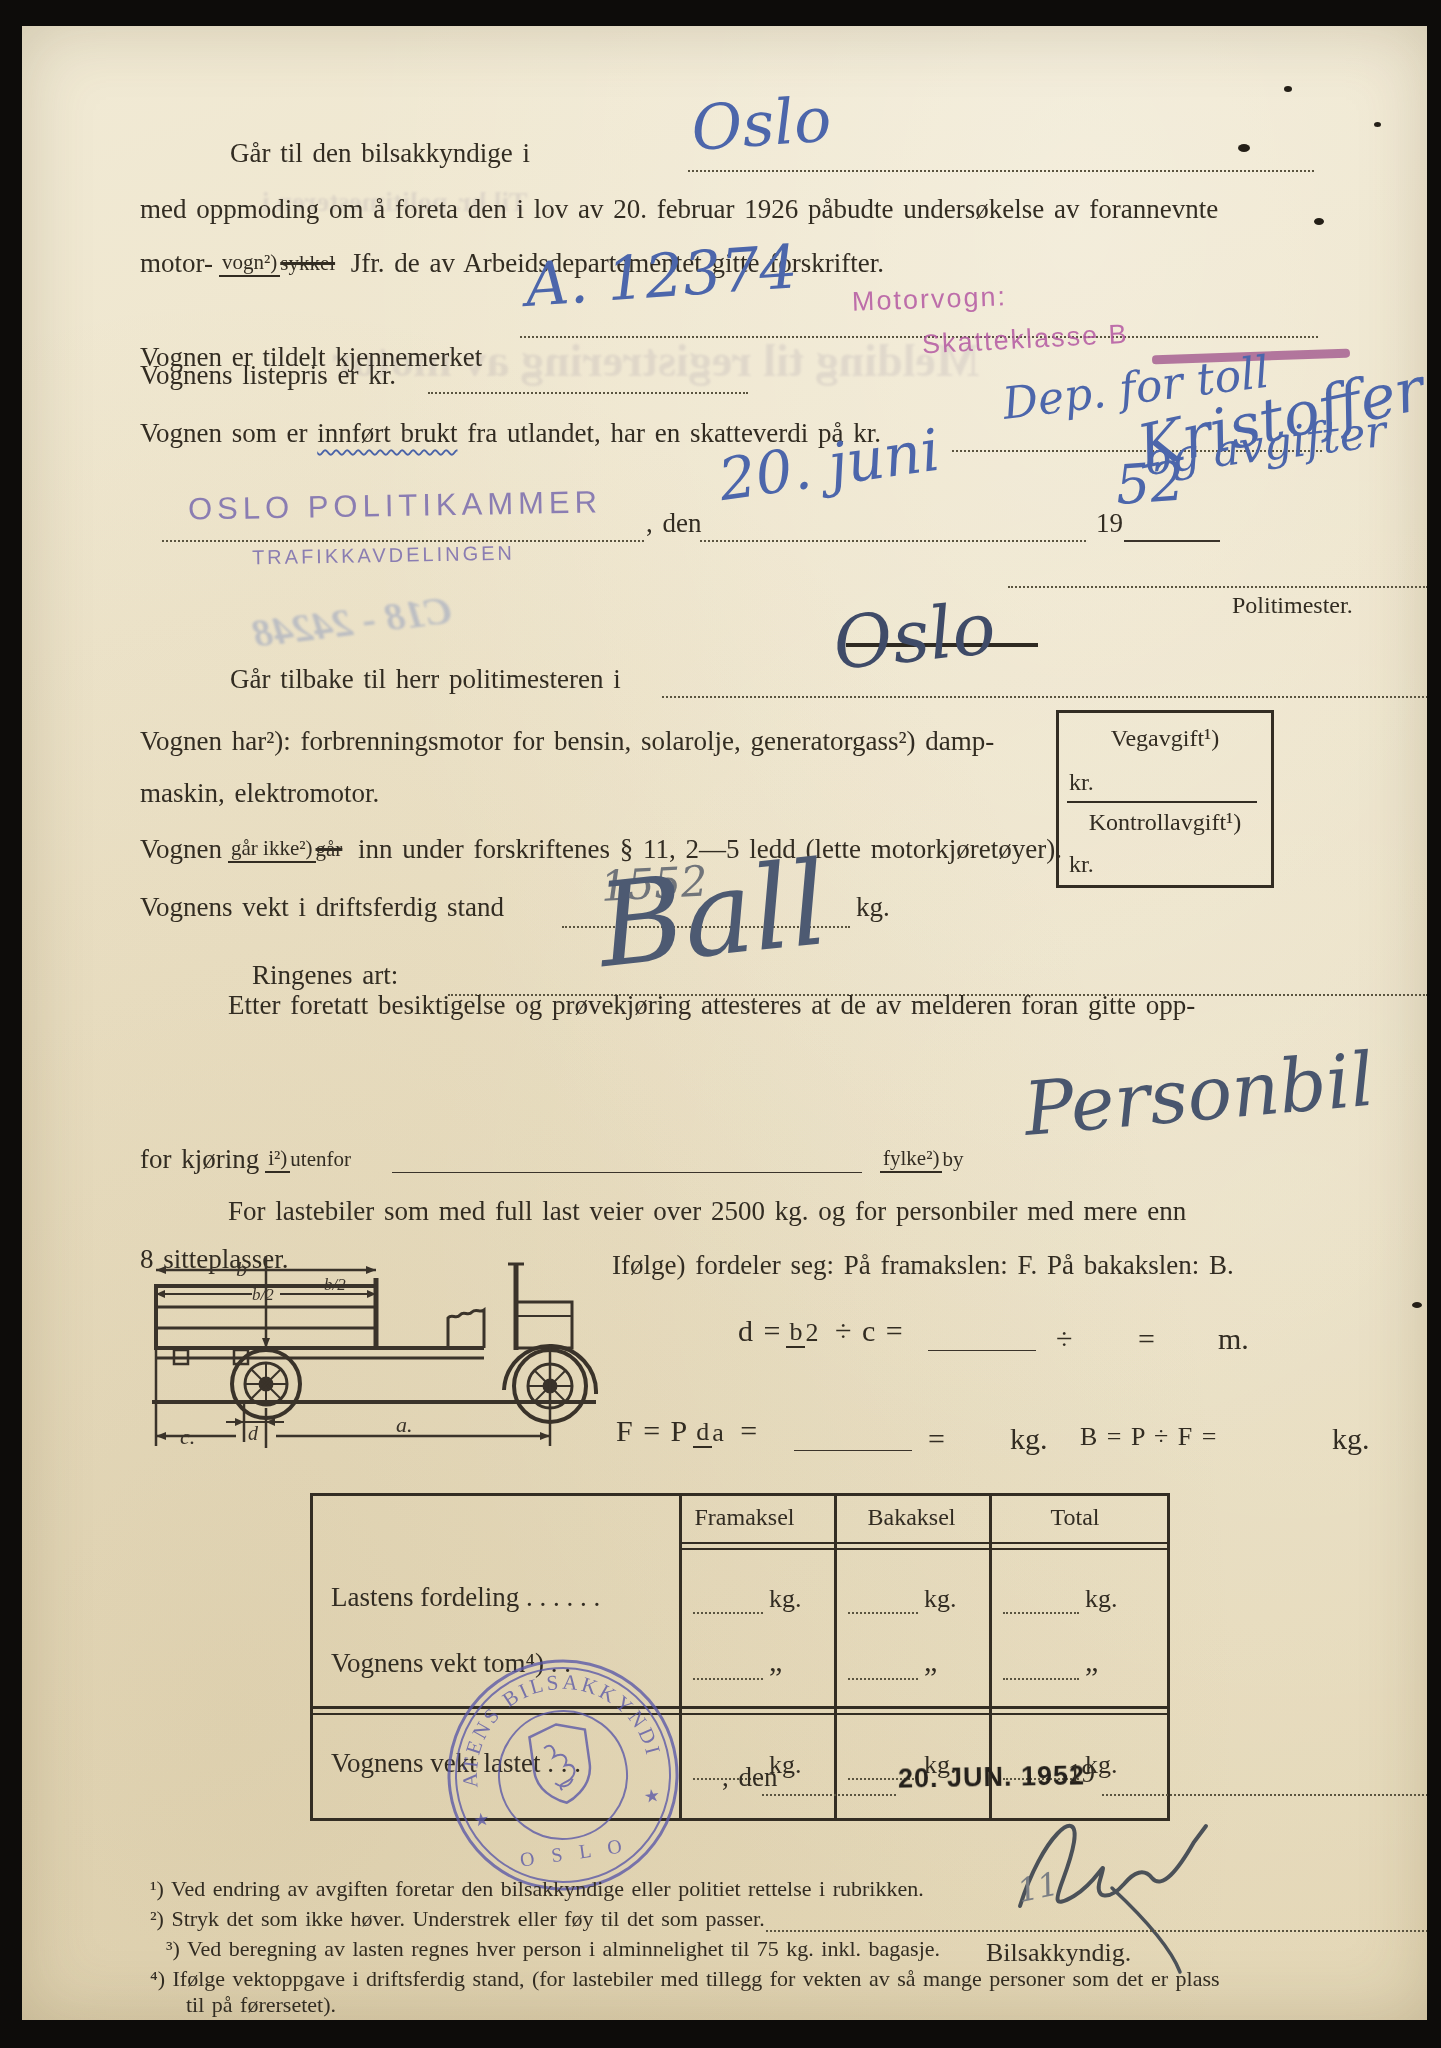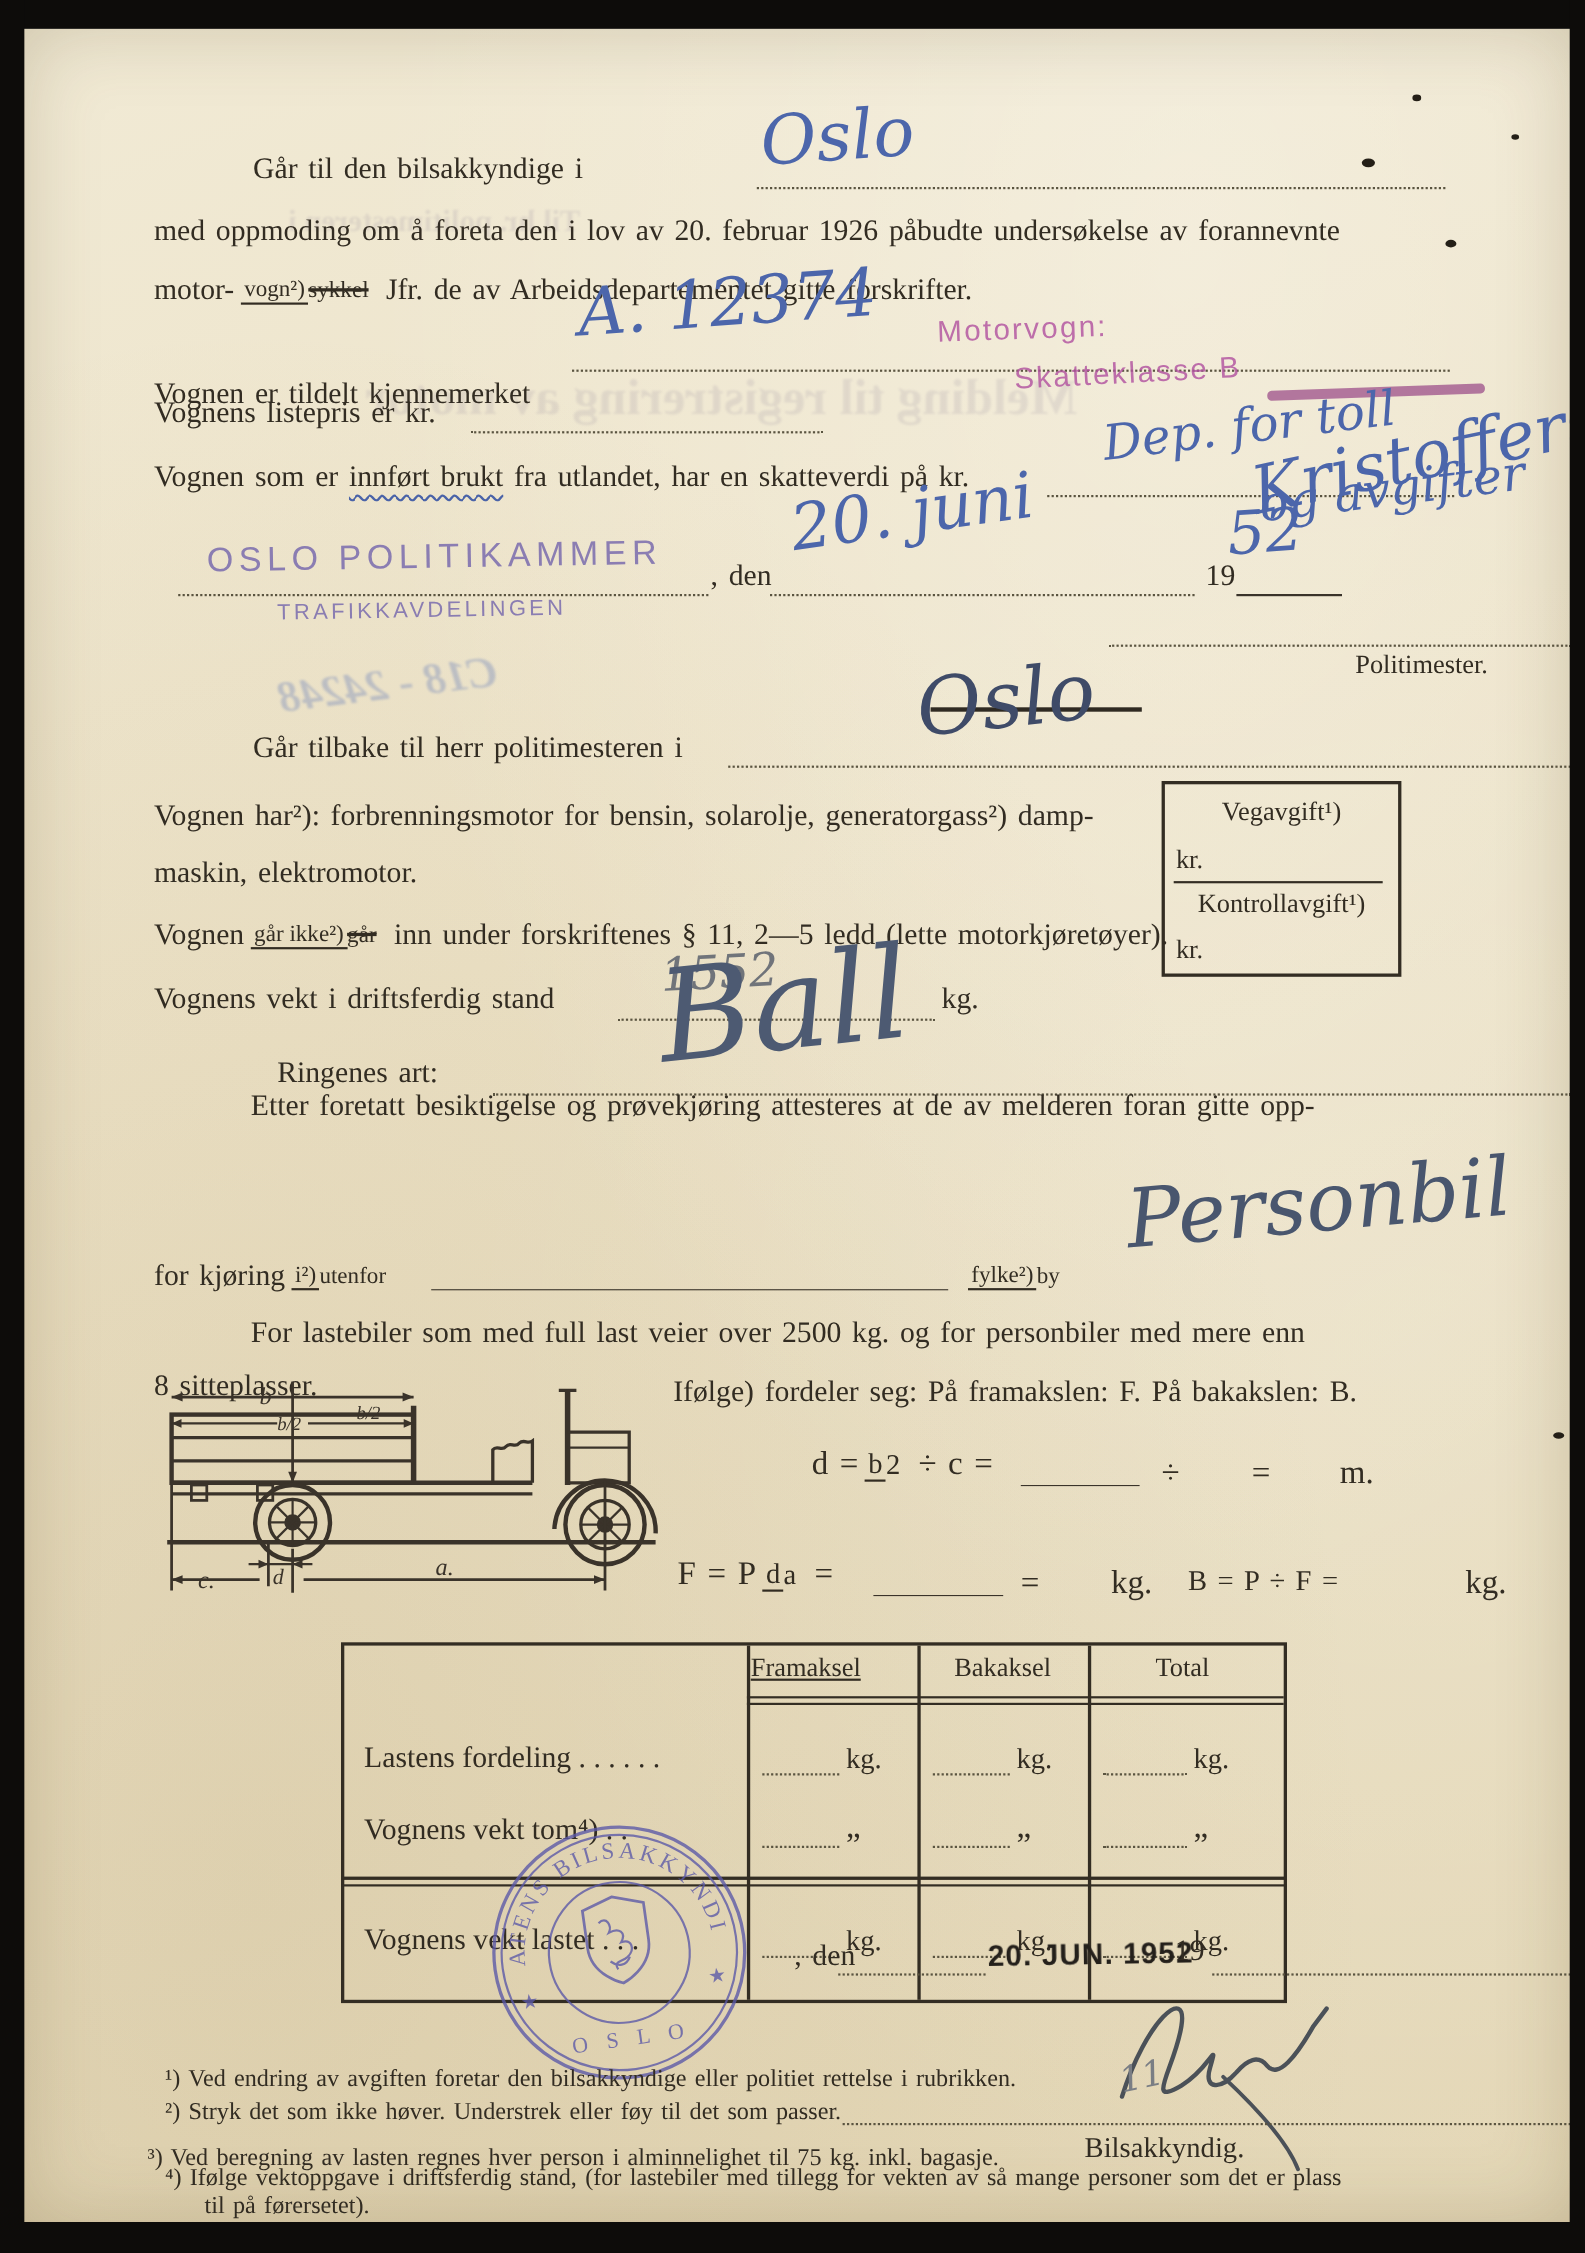--- a/index.html
+++ b/index.html
@@ -246,21 +246,21 @@
   <div class="pt" style="left:988px;top:1396px;font-size:30px;">kg.</div>
   <div class="pt" style="left:1058px;top:1396px;font-size:26px;">B = P ÷ F =</div>
   <div class="pt" style="left:1310px;top:1396px;font-size:30px;">kg.</div>
 
   <div class="tbl" style="left:288px;top:1467px;">
     <div class="vl" style="left:366px;"></div>
     <div class="vl" style="left:521px;"></div>
     <div class="vl" style="left:676px;"></div>
     <div class="hdl"></div>
     <div class="tsep"></div>
-    <div class="th" style="left:354px;width:131px;text-decoration:underline;">Framaksel</div>
+    <div class="th" style="left:366px;width:131px;">Framaksel</div>
     <div class="th" style="left:521px;width:155px;">Bakaksel</div>
     <div class="th" style="left:676px;width:172px;">Total</div>
 
     <div class="rl" style="top:86px;">Lastens fordeling  .   .   .   .   .   .</div>
     <div class="cdl" style="left:380px;width:70px;top:86px;height:30px;"></div>
     <div class="cu" style="left:456px;top:88px;">kg.</div>
     <div class="cdl" style="left:535px;width:70px;top:86px;height:30px;"></div>
     <div class="cu" style="left:611px;top:88px;">kg.</div>
     <div class="cdl" style="left:690px;width:76px;top:86px;height:30px;"></div>
     <div class="cu" style="left:772px;top:88px;">kg.</div>
@@ -310,21 +310,21 @@
     <path d="M38,118 C60,48 98,16 92,54 C86,92 58,128 92,108 C118,92 126,64 118,92 C112,112 128,112 142,96 C152,84 162,80 170,90 C180,102 196,82 212,54 L224,38"></path>
     <path d="M130,100 C160,128 188,158 198,184" stroke-width="3.5"></path>
   </svg>
   <div class="dl" style="left:744px;top:1872px;width:662px;height:32px;"></div>
   <div class="pt sm" style="left:964px;top:1912px;font-size:26px;">Bilsakkyndig.</div>
 
   <div class="hw" style="left:1000px;top:1846px;font-size:32px;color:#7a7e84;transform:rotate(-12deg);">11</div>
 
   <div class="fn" style="left:128px;top:1850px;">¹) Ved endring av avgiften foretar den bilsakkyndige eller politiet rettelse i rubrikken.</div>
   <div class="fn" style="left:128px;top:1880px;">²) Stryk det som ikke høver.  Understrek eller føy til det som passer.</div>
-  <div class="fn" style="left:112px;top:1910px;margin-top:12px;">³) Ved beregning av lasten regnes hver person i alminnelighet til 75 kg. inkl. bagasje.</div>
+  <div class="fn" style="left:144px;top:1910px;">³) Ved beregning av lasten regnes hver person i alminnelighet til 75 kg. inkl. bagasje.</div>
   <div class="fn" style="left:128px;top:1940px;">⁴) Ifølge vektoppgave i driftsferdig stand, (for lastebiler med tillegg for vekten av så mange personer som det er plass</div>
   <div class="fn" style="left:164px;top:1966px;">til på førersetet).</div>
 
   <div class="spk" style="left:1262px;top:60px;width:8px;height:6px;"></div>
   <div class="spk" style="left:1216px;top:118px;width:12px;height:8px;"></div>
   <div class="spk" style="left:1292px;top:192px;width:10px;height:7px;"></div>
   <div class="spk" style="left:1352px;top:96px;width:7px;height:5px;"></div>
   <div class="spk" style="left:1390px;top:1276px;width:10px;height:6px;"></div>
 </div>
 

